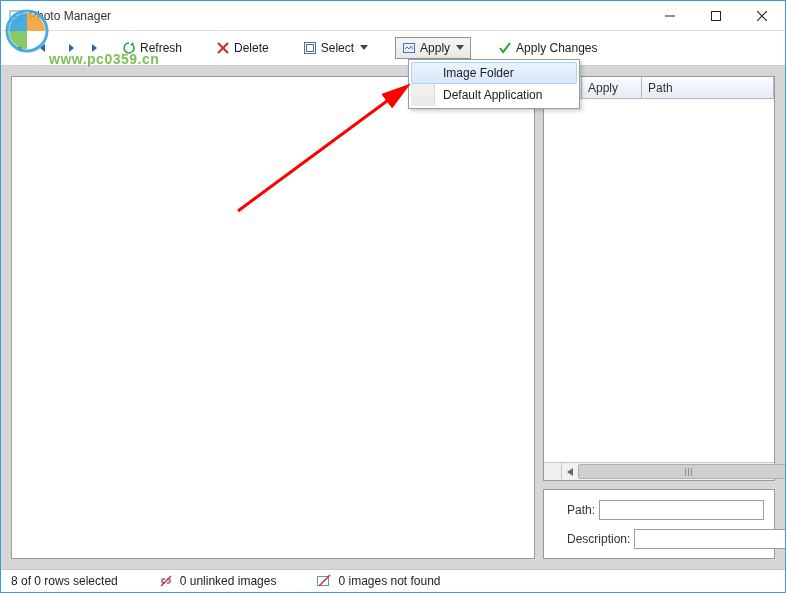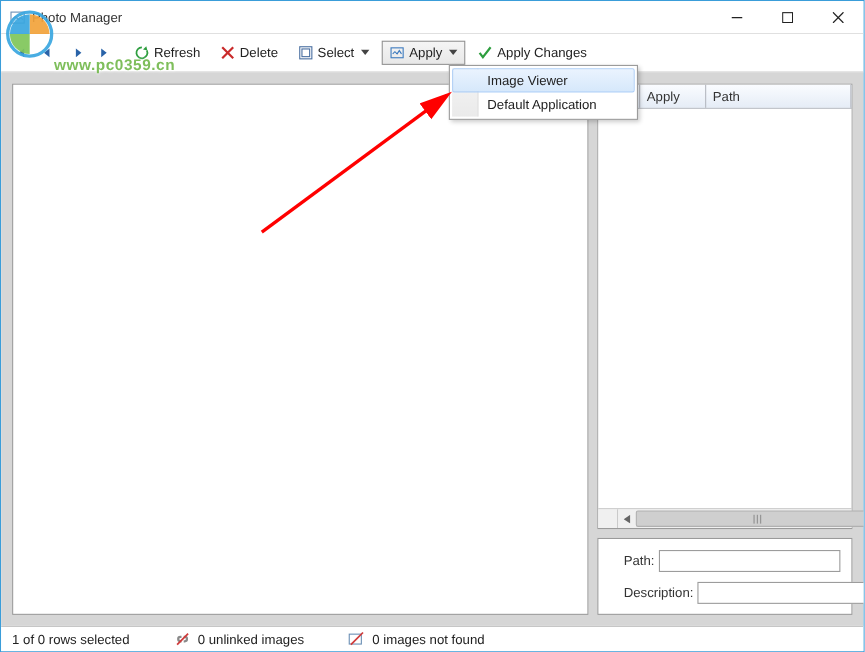--- a/index.html
+++ b/index.html
@@ -51,21 +51,21 @@
       gap: 2px;
       border-bottom: 1px solid #ccc;
       background: #fff;
     }
     .nav-btn {
       width: 20px; height: 20px;
       display:flex; align-items:center; justify-content:center;
       margin: 0 1px;
     }
     .nav-sep { width: 4px; }
-    .tool-group { display:flex; align-items:center; margin-left: 6px; gap:4px;justify-content:center; }
+    .tool-group { display:flex; align-items:center; margin-left: 6px; gap:20px;justify-content:center; }
     .tool-btn {
       display: flex; align-items:center;
       padding: 3px 6px;
       gap: 4px;
       border: 1px solid transparent;
       background: transparent;
     }
     .tool-btn.open-active {
       border: 1px solid #919191;
       background: linear-gradient(#f5f5f5,#e8e8e8);
@@ -433,21 +433,21 @@
       <div class="field-row">
         <label>Description:</label>
         <input type="text" value="" style="">
       </div>
     </div>
   </div>
 </div>
 
 <div class="statusbar">
   <div class="status-item">
-    <span>1 of 0 rows selected</span>
+    <span>8 of 0 rows selected</span>
   </div>
   <div class="status-item">
     <span>
       <svg width="16" height="14" viewBox="0 0 16 14">
         <path d="M3 7a3 3 0 0 1 3-3h1v2H6a1 1 0 0 0 0 2h1v2H6a3 3 0 0 1-3-3zM13 7a3 3 0 0 1-3 3H9V8h1a1 1 0 0 0 0-2H9V4h1a3 3 0 0 1 3 3z" fill="#8a8a8a"></path>
         <line x1="3" y1="12" x2="13" y2="2" stroke="#d03a3a" stroke-width="1.6"></line>
       </svg>
     </span>
     <span>0 unlinked images</span>
   </div>
@@ -457,21 +457,21 @@
         <rect x="1.5" y="2.5" width="11" height="9" fill="none" stroke="#6b8fb5" stroke-width="1"></rect>
         <line x1="3" y1="12" x2="14" y2="1" stroke="#d03a3a" stroke-width="1.6"></line>
       </svg>
     </span>
     <span>0 images not found</span>
   </div>
 </div>
 
 <div class="dropdown">
   <div class="gutter"></div>
-  <div class="menu-item hover">Image Viewer</div>
+  <div class="menu-item hover">Image Folder</div>
   <div class="menu-item">Default Application</div>
 </div>
 
 <div class="arrow-annot">
   <svg width="200" height="140">
     <defs>
       <marker id="ah" markerWidth="10" markerHeight="10" refX="8" refY="3" orient="auto">
         <path d="M0,0 L10,3 L0,6 z" fill="#ff0000"></path>
       </marker>
     </defs>

